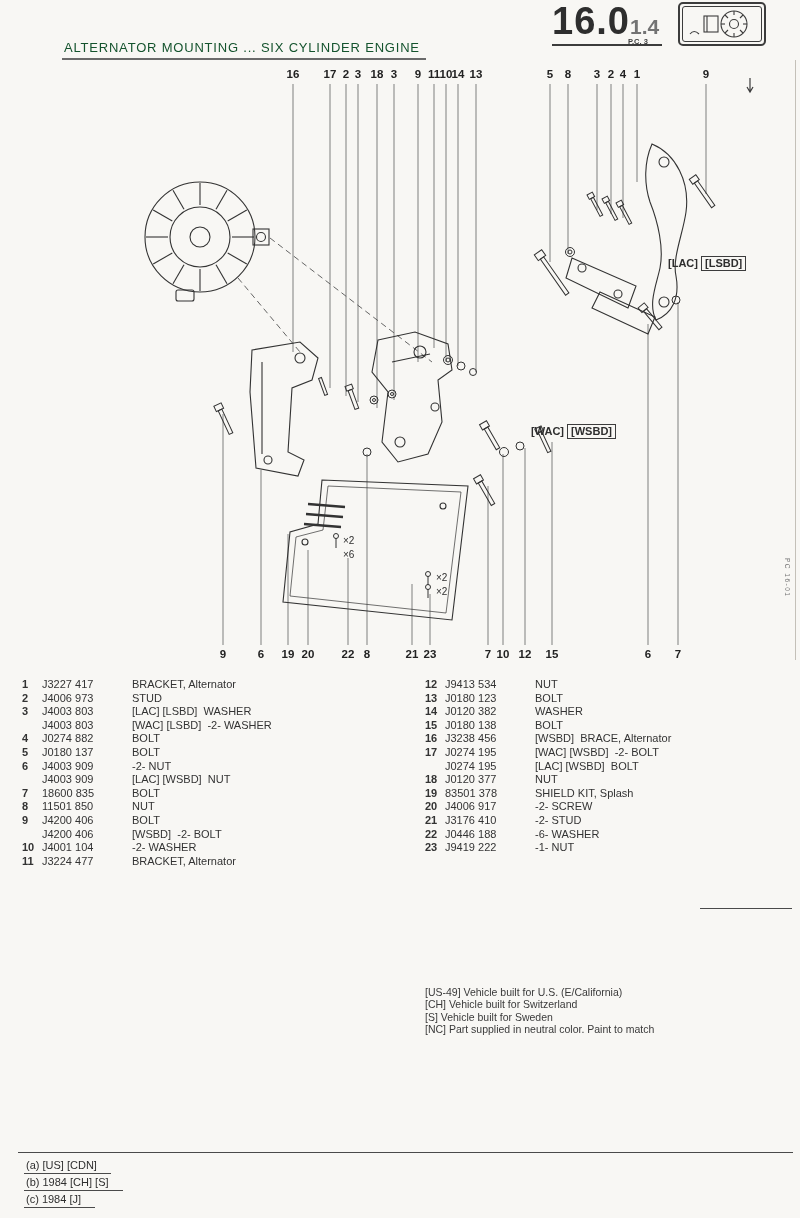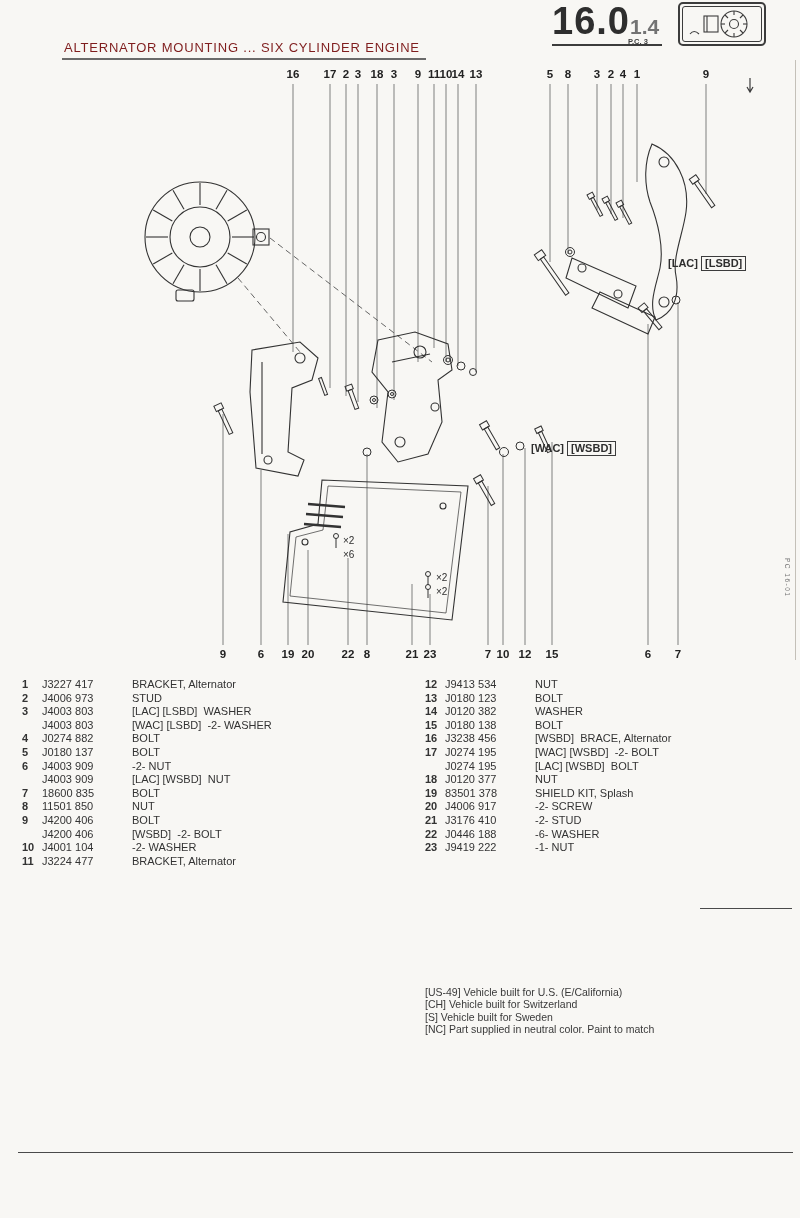--- a/index.html
+++ b/index.html
@@ -8,21 +8,21 @@
 
   
   .section-num{position:absolute;left:552px;top:0px;width:110px;border-bottom:2px solid #3c3c3c;
                padding-bottom:1px;white-space:nowrap;}
   .num-major{font-size:38px;font-weight:bold;color:#2e2e2e;letter-spacing:1px;}
   .num-minor{font-size:21px;font-weight:bold;color:#737373;}
   .pc-code{position:absolute;left:628px;top:37px;font-size:7.5px;font-weight:bold;color:#3c3c3c;}
   .icon-box{position:absolute;left:678px;top:2px;width:84px;height:40px;border:2px solid #3c3c3c;
             border-radius:5px;background:#f8f7f4;}
   .icon-box .inner{position:absolute;inset:2px;border:1px solid #3c3c3c;border-radius:3px;}
-  .page-title{position:absolute;left:62px;top:40px;font-size:13px;letter-spacing:0.8px;color:#7f1d1d;
+  .page-title{position:absolute;left:62px;top:40px;font-size:13px;letter-spacing:0.8px;color:#14532d;
               border-bottom:2px solid #6a6a6a;padding:0 6px 3px 2px;white-space:nowrap;}
 
   
   #diagram-art{position:absolute;left:0;top:62px;}
   .callout{position:absolute;transform:translateX(-50%);font-size:11.5px;font-weight:bold;color:#222;}
   #callouts-top{position:absolute;left:0;top:68px;width:800px;height:14px;}
   #callouts-bottom{position:absolute;left:0;top:648px;width:800px;height:14px;}
   .opt-label{position:absolute;font-size:11px;font-weight:bold;color:#2e2e2e;white-space:nowrap;}
   .opt-label .boxed{border:1px solid #3c3c3c;padding:0 3px 1px 3px;}
   .qty-note{position:absolute;font-size:10px;color:#2e2e2e;}
@@ -292,21 +292,21 @@
       <div class="callout" style="left: 525px;">12</div>
       <div class="callout" style="left: 552px;">15</div>
       <div class="callout" style="left: 648px;">6</div>
       <div class="callout" style="left: 678px;">7</div>
     </div>
 
   <div class="opt-label" style="left:668px;top:257px;">
     <span>[LAC]</span>
     <span class="boxed">[LSBD]</span>
   </div>
-  <div class="opt-label" style="left:531px;top:442px;">
+  <div class="opt-label" style="left:531px;top:425px;">
     <span>[WAC]</span>
     <span class="boxed">[WSBD]</span>
   </div>
 
   <div class="qty-note" style="left:343px;top:535px;">×2</div>
   <div class="qty-note" style="left:343px;top:549px;">×6</div>
   <div class="qty-note" style="left:436px;top:572px;">×2</div>
   <div class="qty-note" style="left:436px;top:586px;">×2</div>
 
   <div class="margin-vtext">PC 16-01</div>
@@ -346,13 +346,18 @@
 
   <div class="legend-rule"></div>
   <div id="legend-builds" class="legend">
       <div class="lline">[US-49] Vehicle built for U.S. (E/California)</div>
       <div class="lline">[CH] Vehicle built for Switzerland</div>
       <div class="lline">[S] Vehicle built for Sweden</div>
       <div class="lline">[NC] Part supplied in neutral color. Paint to match</div>
     </div>
 
   <div class="footer-rule"></div>
+  <div id="footer-lines">
+      <div class="fline">(a) [US] [CDN]</div>
+      <div class="fline">(b) 1984 [CH] [S]</div>
+      <div class="fline">(c) 1984 [J]</div>
+    </div>
 </div>
 
 </body></html>

